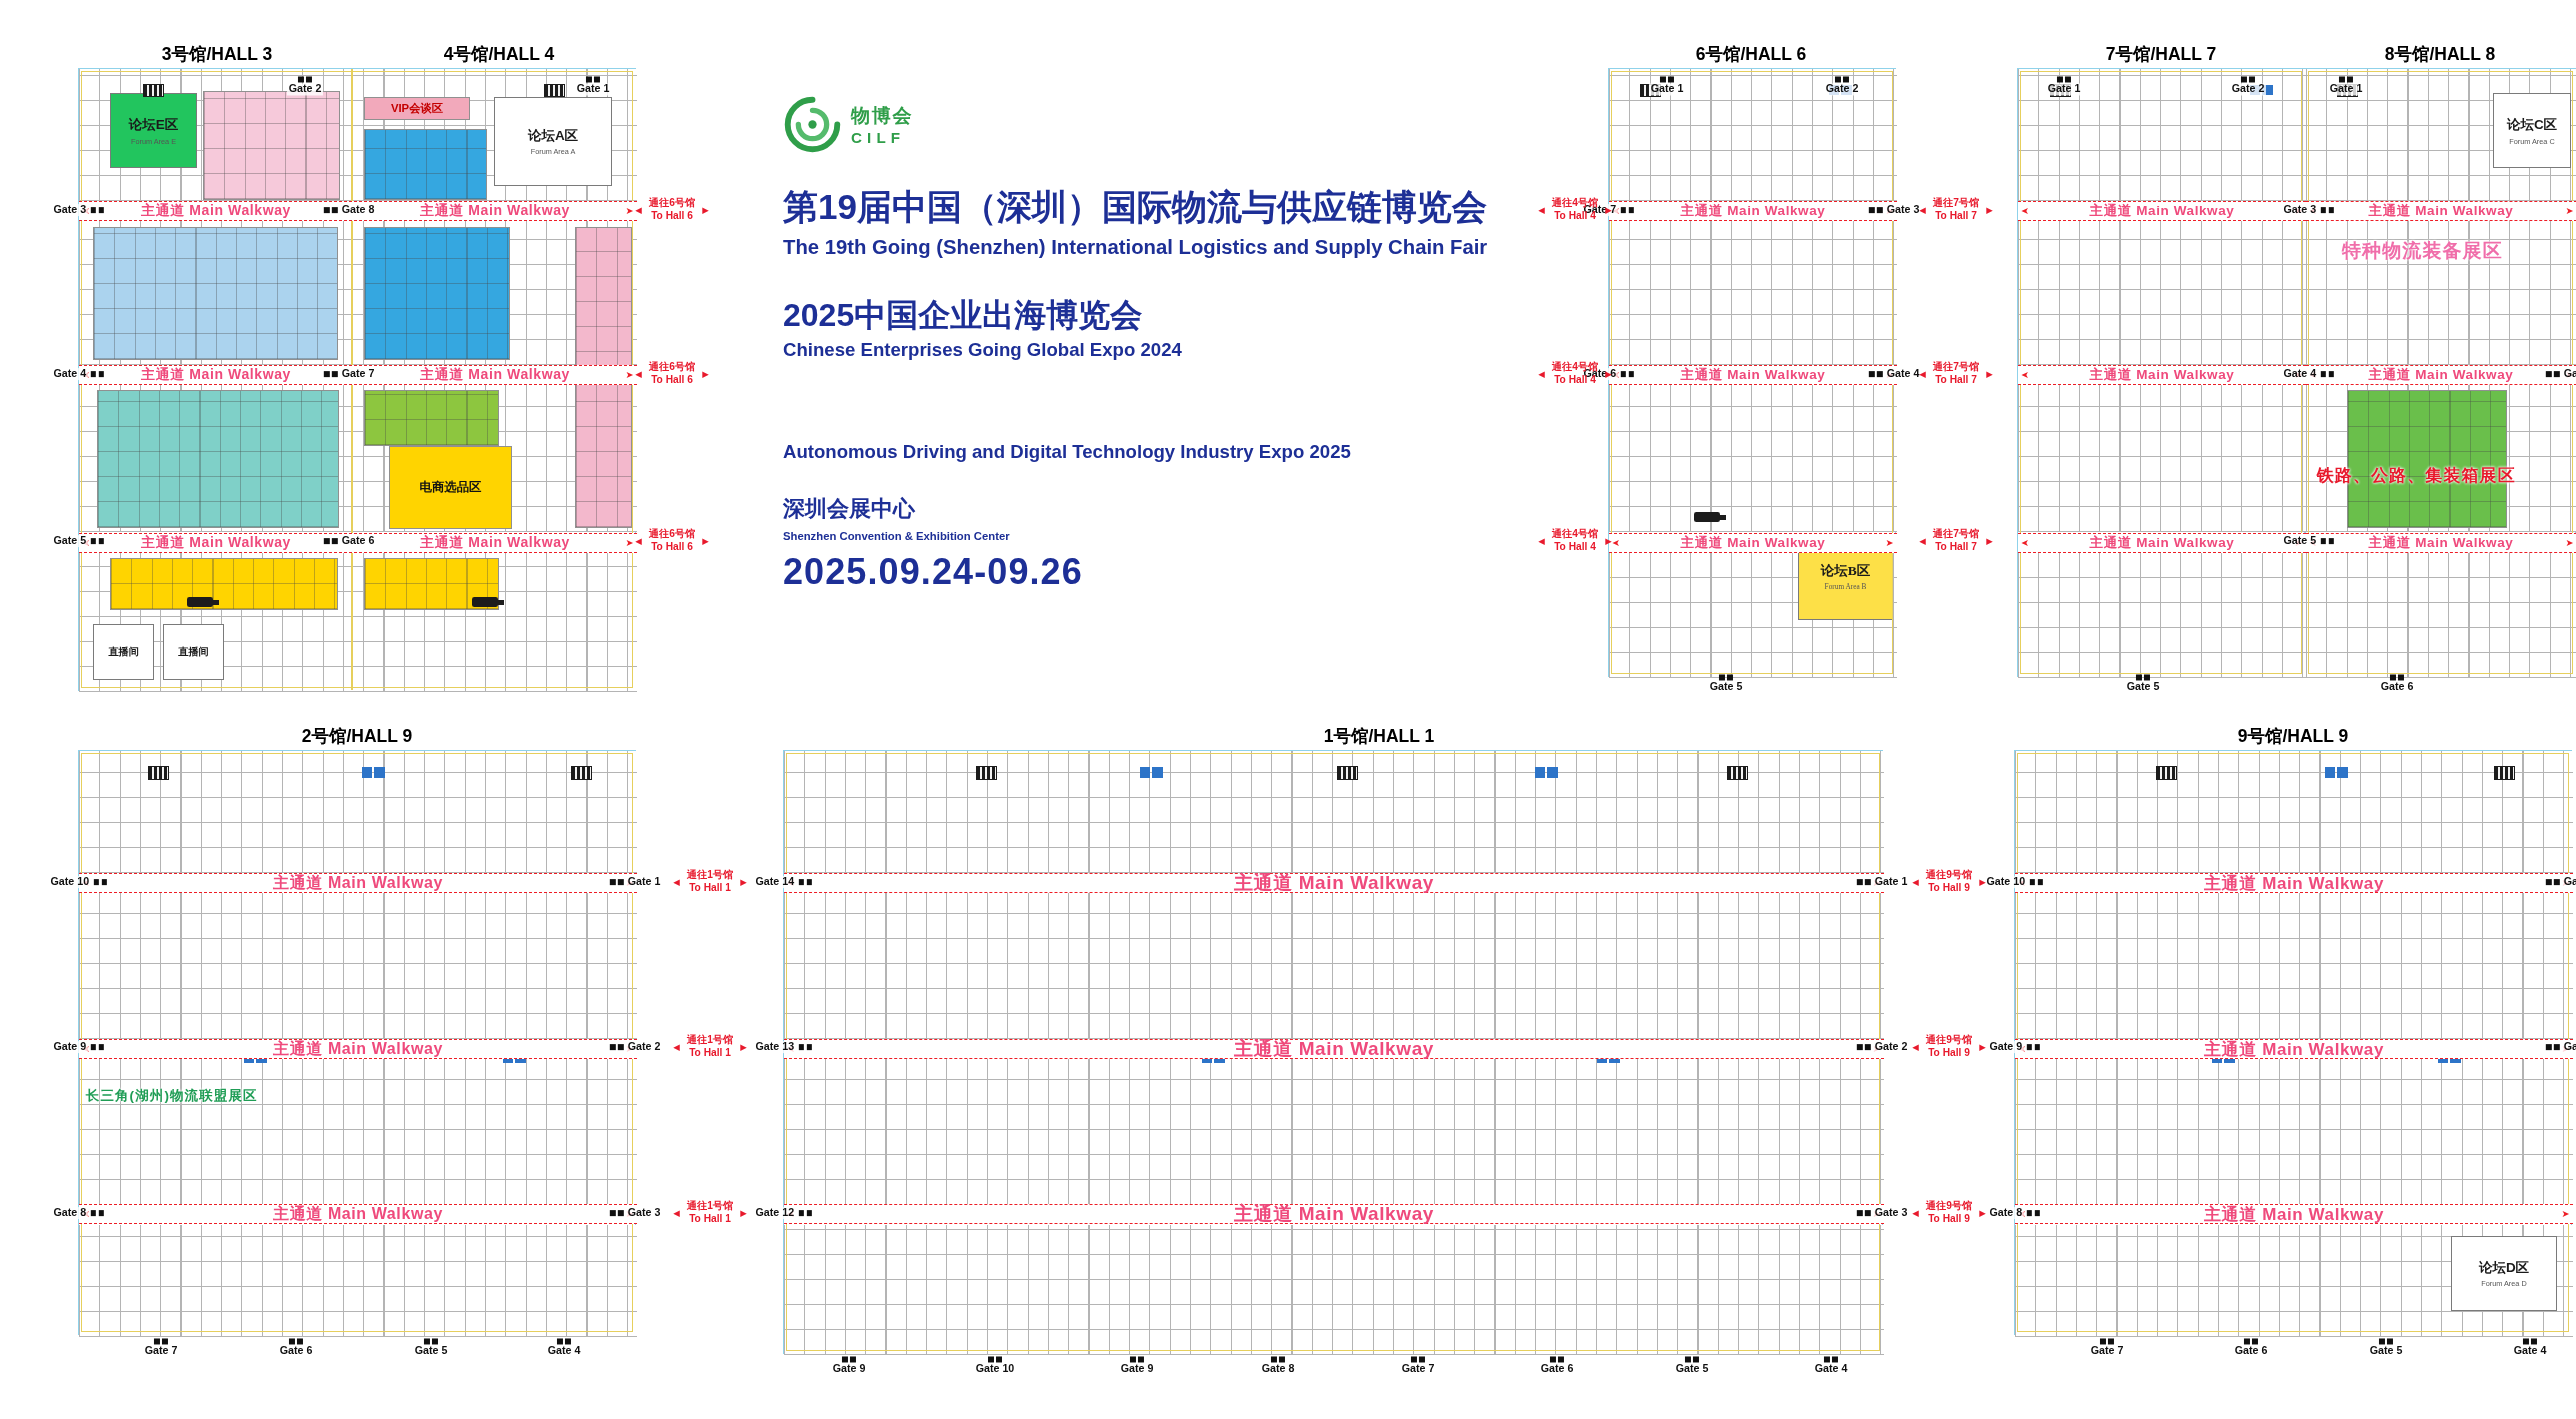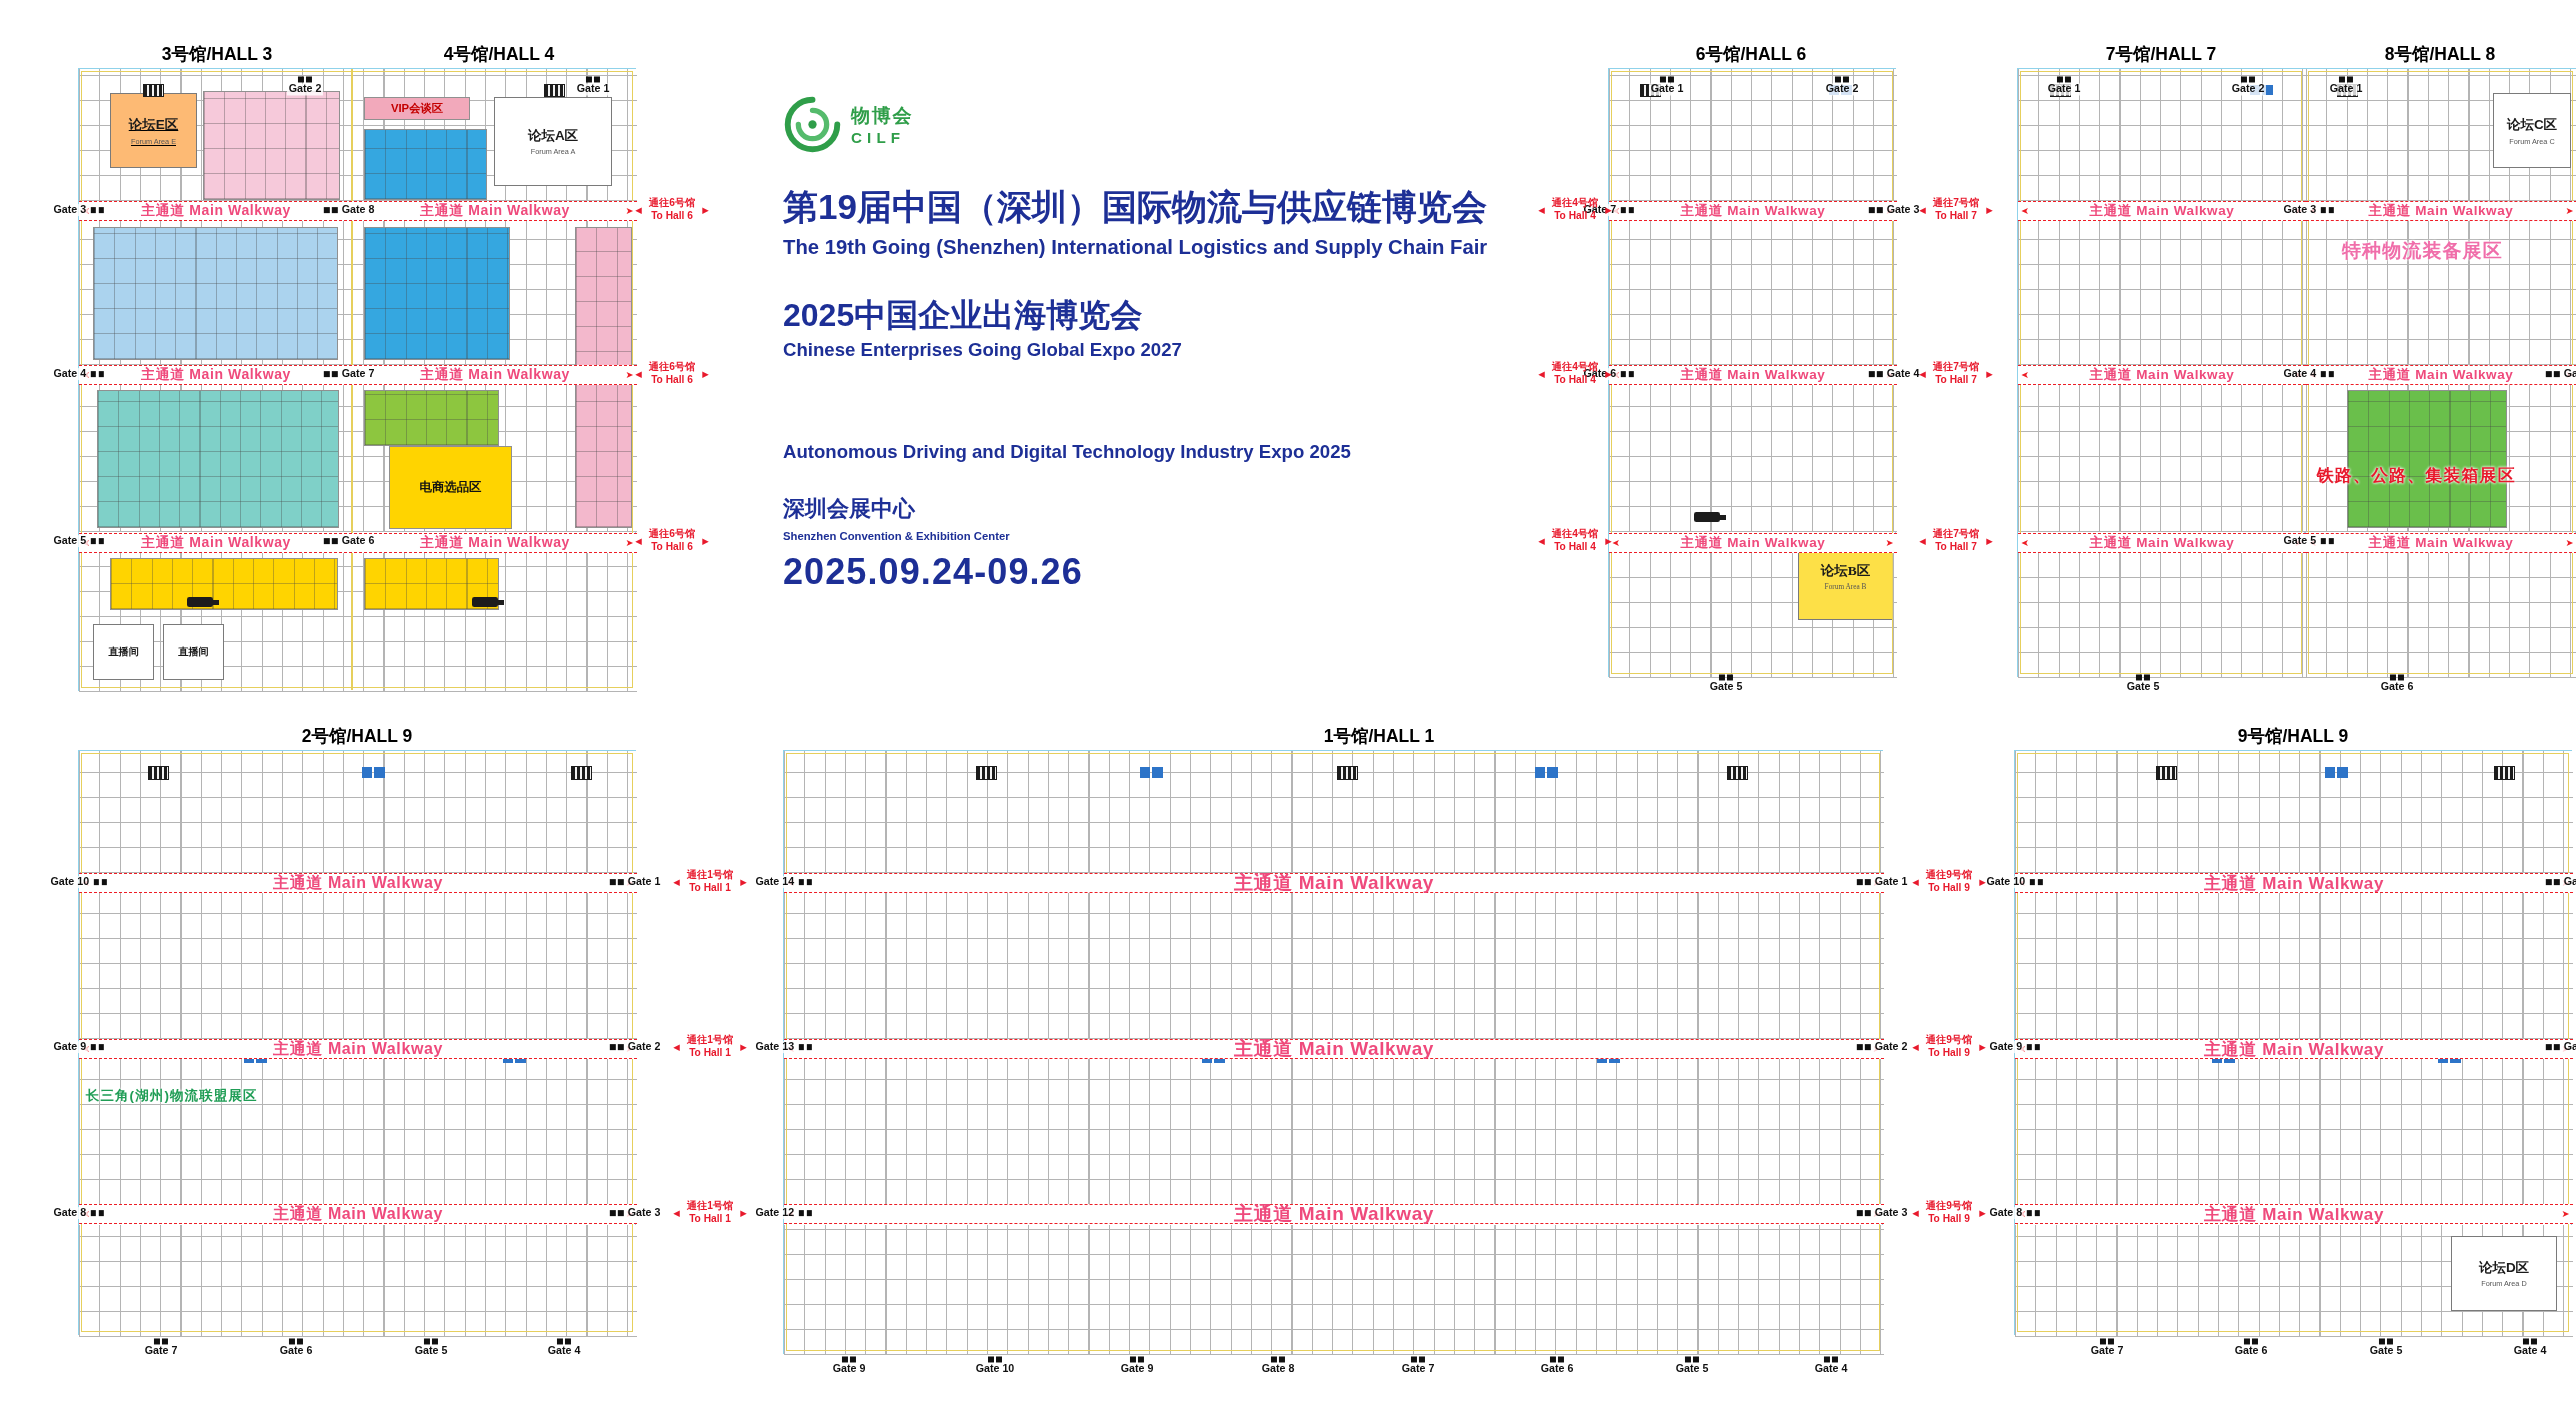--- a/index.html
+++ b/index.html
@@ -84,21 +84,21 @@
         <circle cx="50" cy="50" r="7" fill="#2f9e49"></circle>
       </svg>
       <div class="logo-text">
         <div class="cn">物博会</div>
         <div class="en">CILF</div>
       </div>
     </div>
     <div class="tb t1">第19届中国（深圳）国际物流与供应链博览会</div>
     <div class="tb t1e">The 19th Going (Shenzhen) International Logistics and Supply Chain Fair</div>
     <div class="tb t2">2025中国企业出海博览会</div>
-    <div class="tb t2e">Chinese Enterprises Going Global Expo 2027</div>
+    <div class="tb t2e">Chinese Enterprises Going Global Expo 2024</div>
     <div class="tb t3e">Autonomous Driving and Digital Technology Industry Expo 2025</div>
     <div class="tb tv">深圳会展中心</div>
     <div class="tb tve">Shenzhen Convention &amp; Exhibition Center</div>
     <div class="tb td">2025.09.24-09.26</div>
   </div>
 
 <div class="hall-title" style="left: 217px; top: 42px;">3号馆/HALL 3</div>
     <div class="hall-title" style="left: 499px; top: 42px;">4号馆/HALL 4</div>
     <div class="hall" style="left: 78px; top: 68px; width: 558px; height: 623px;">
       <div class="band" style="left: 0px; top: 0px; width: 558px; height: 132px;"></div>
@@ -111,21 +111,21 @@
         <span class="wlabel" style="left: 137px; font-size: 14px;">主通道 Main Walkway</span>
         <span class="wlabel" style="left: 416px; font-size: 14px;">主通道 Main Walkway</span>
       </div>
       <div class="band" style="left: 0px; top: 316px; width: 558px; height: 147px;"></div>
       <div class="walkway" style="left: 0px; top: 464px; width: 558px; height: 20.3px;">
         <span class="wlabel" style="left: 137px; font-size: 14px;">主通道 Main Walkway</span>
         <span class="wlabel" style="left: 416px; font-size: 14px;">主通道 Main Walkway</span>
       </div>
       <div class="band" style="left: 0px; top: 484px; width: 558px; height: 139px;"></div>
       <div class="divider" style="left: 272px;"></div>
-      <div class="zone forum" style="left: 32px; top: 25.4px; width: 85px; height: 73px; background-color: #fdba74; text-decoration: underline;">
+      <div class="zone forum" style="left: 32px; top: 25.4px; width: 85px; height: 73px; background-color: #22c55e;">
         <div class="zone-label">论坛E区</div>
         <div class="zone-sub">Forum Area E</div>
       </div>
       <div class="zone gridded" style="left: 125px; top: 22.6px; width: 135px; height: 107px; background-color: rgb(246, 201, 218);"></div>
       <div class="zone" style="left: 286px; top: 29px; width: 104px; height: 21.4px; background-color: rgb(242, 169, 187);">
         <div class="zone-label" style="color: rgb(196, 0, 0); font-size: 11.3px;">VIP会谈区</div>
       </div>
       <div class="zone gridded" style="left: 286px; top: 61px; width: 121px; height: 69px; background-color: rgb(53, 167, 224);"></div>
       <div class="zone forum" style="left: 416px; top: 29px; width: 116px; height: 87px; background-color: rgb(255, 255, 255);">
         <div class="zone-label">论坛A区</div>

